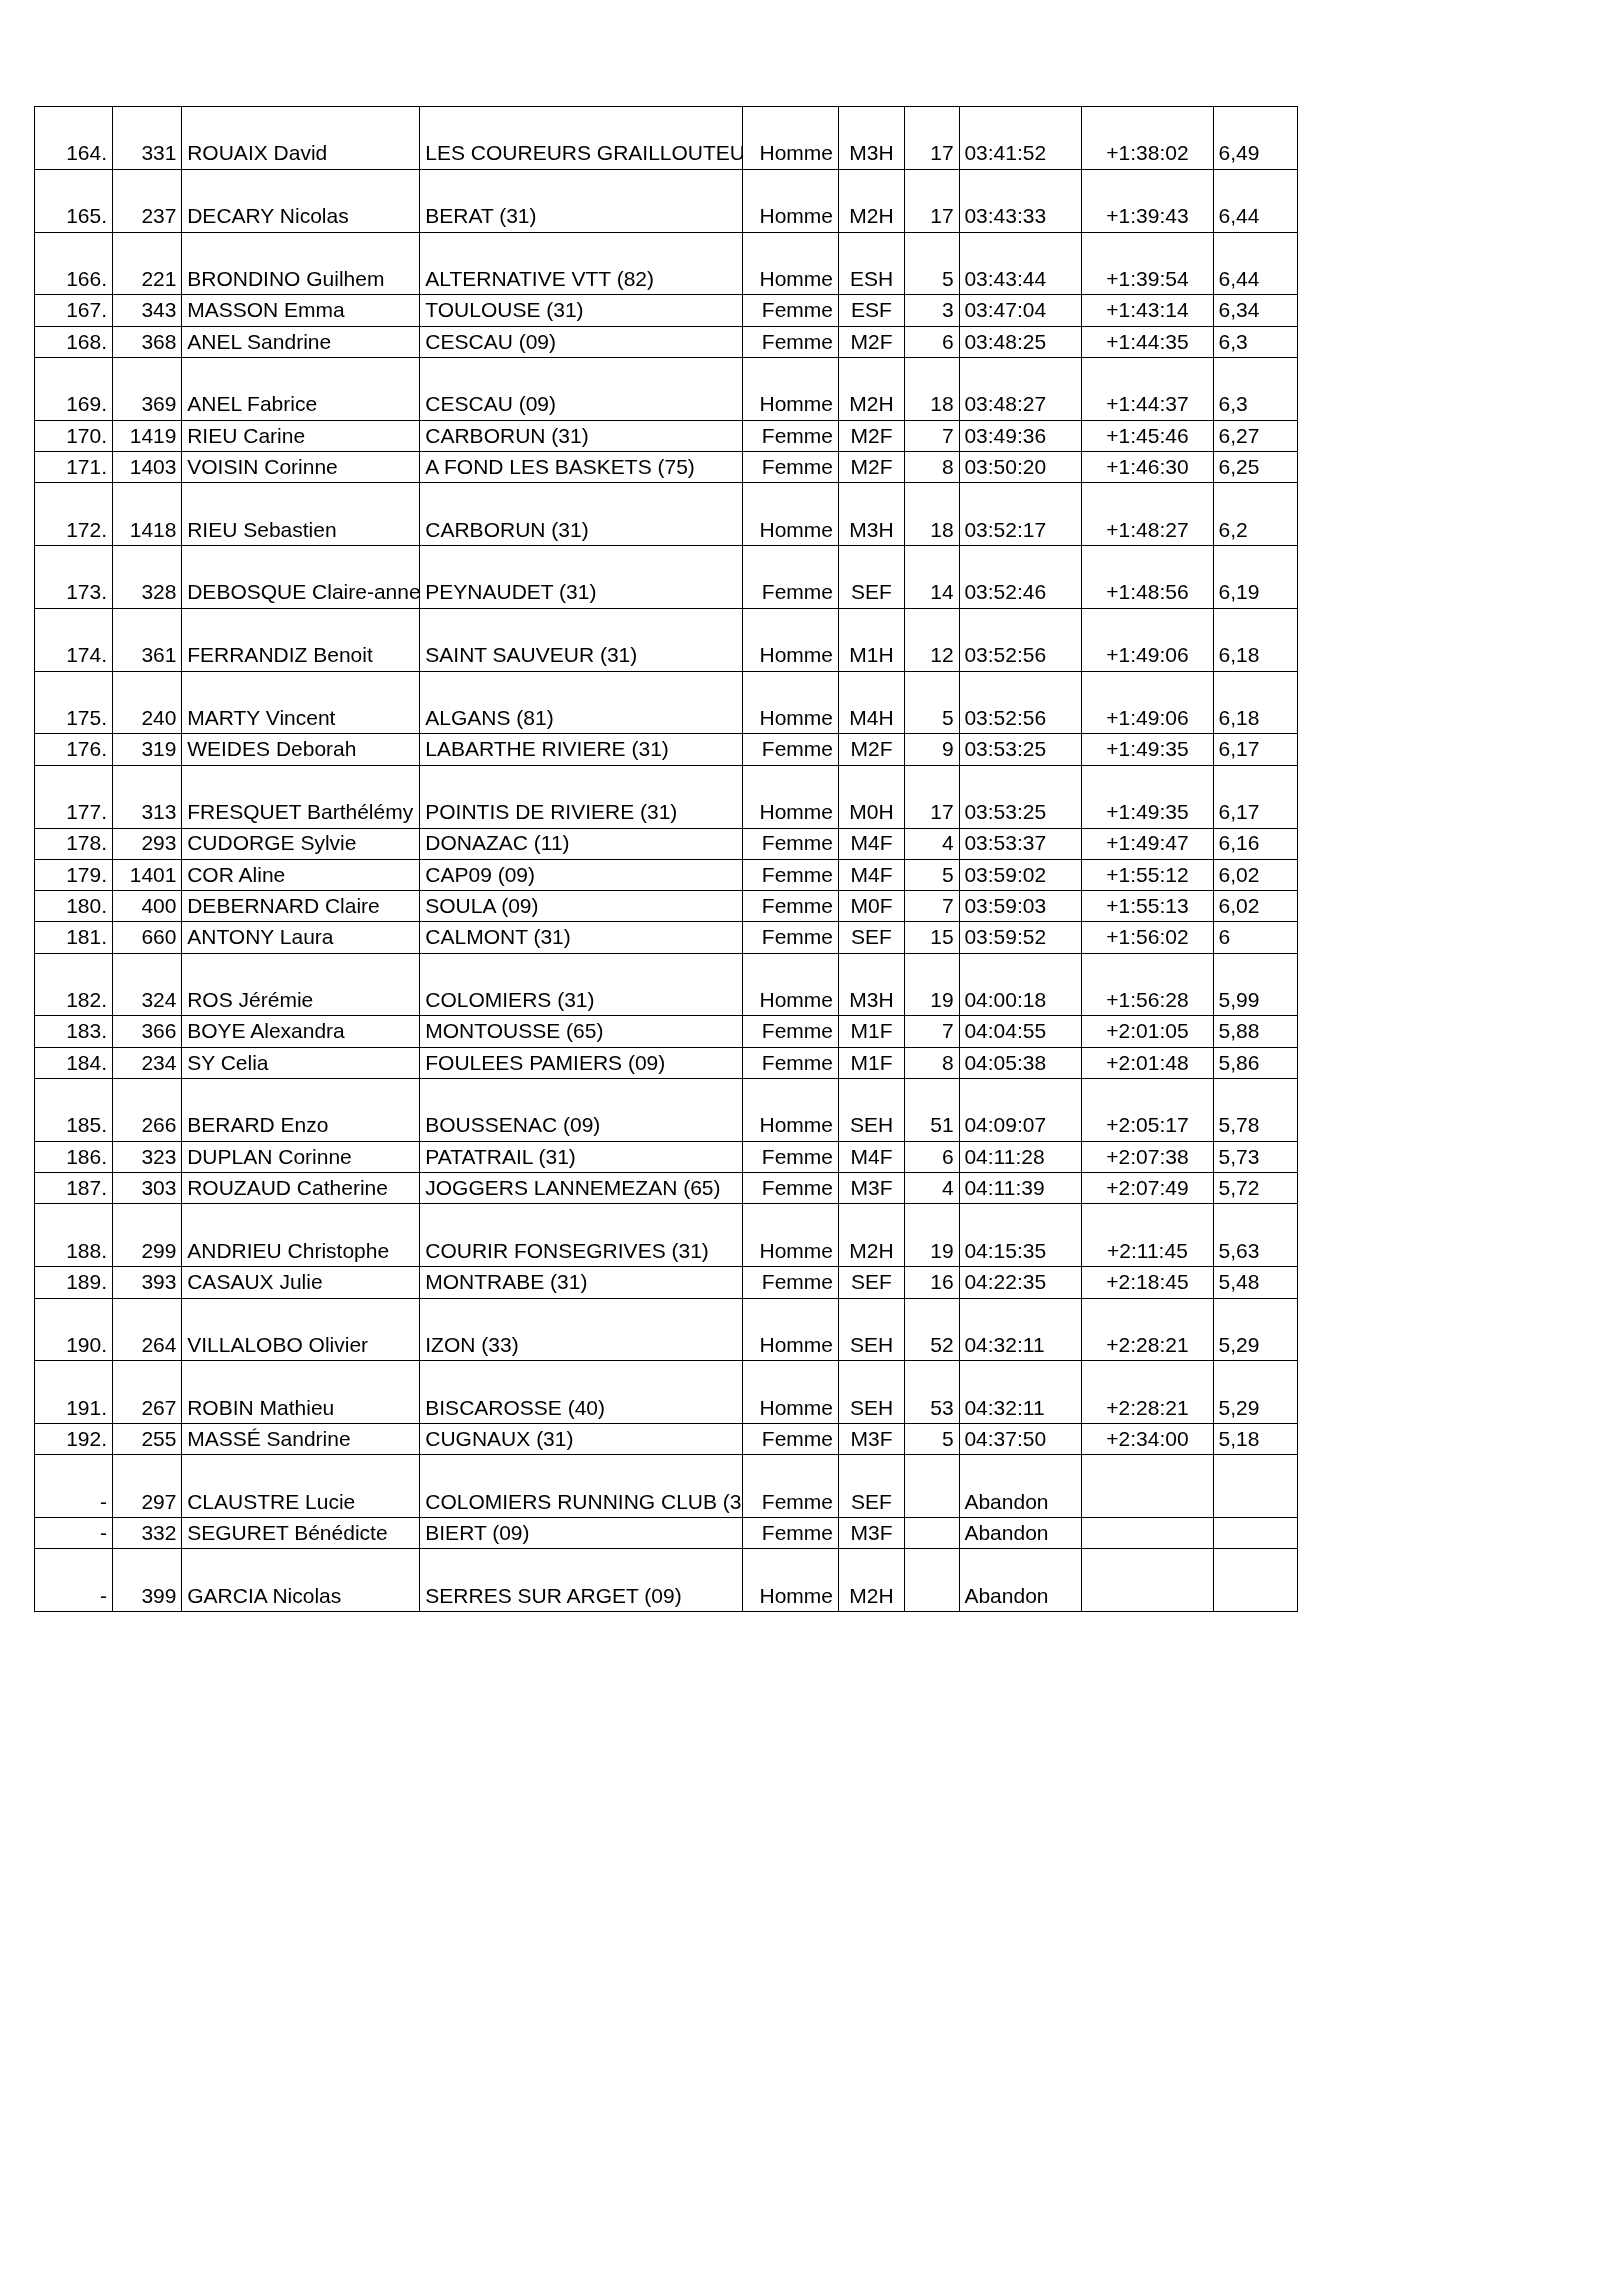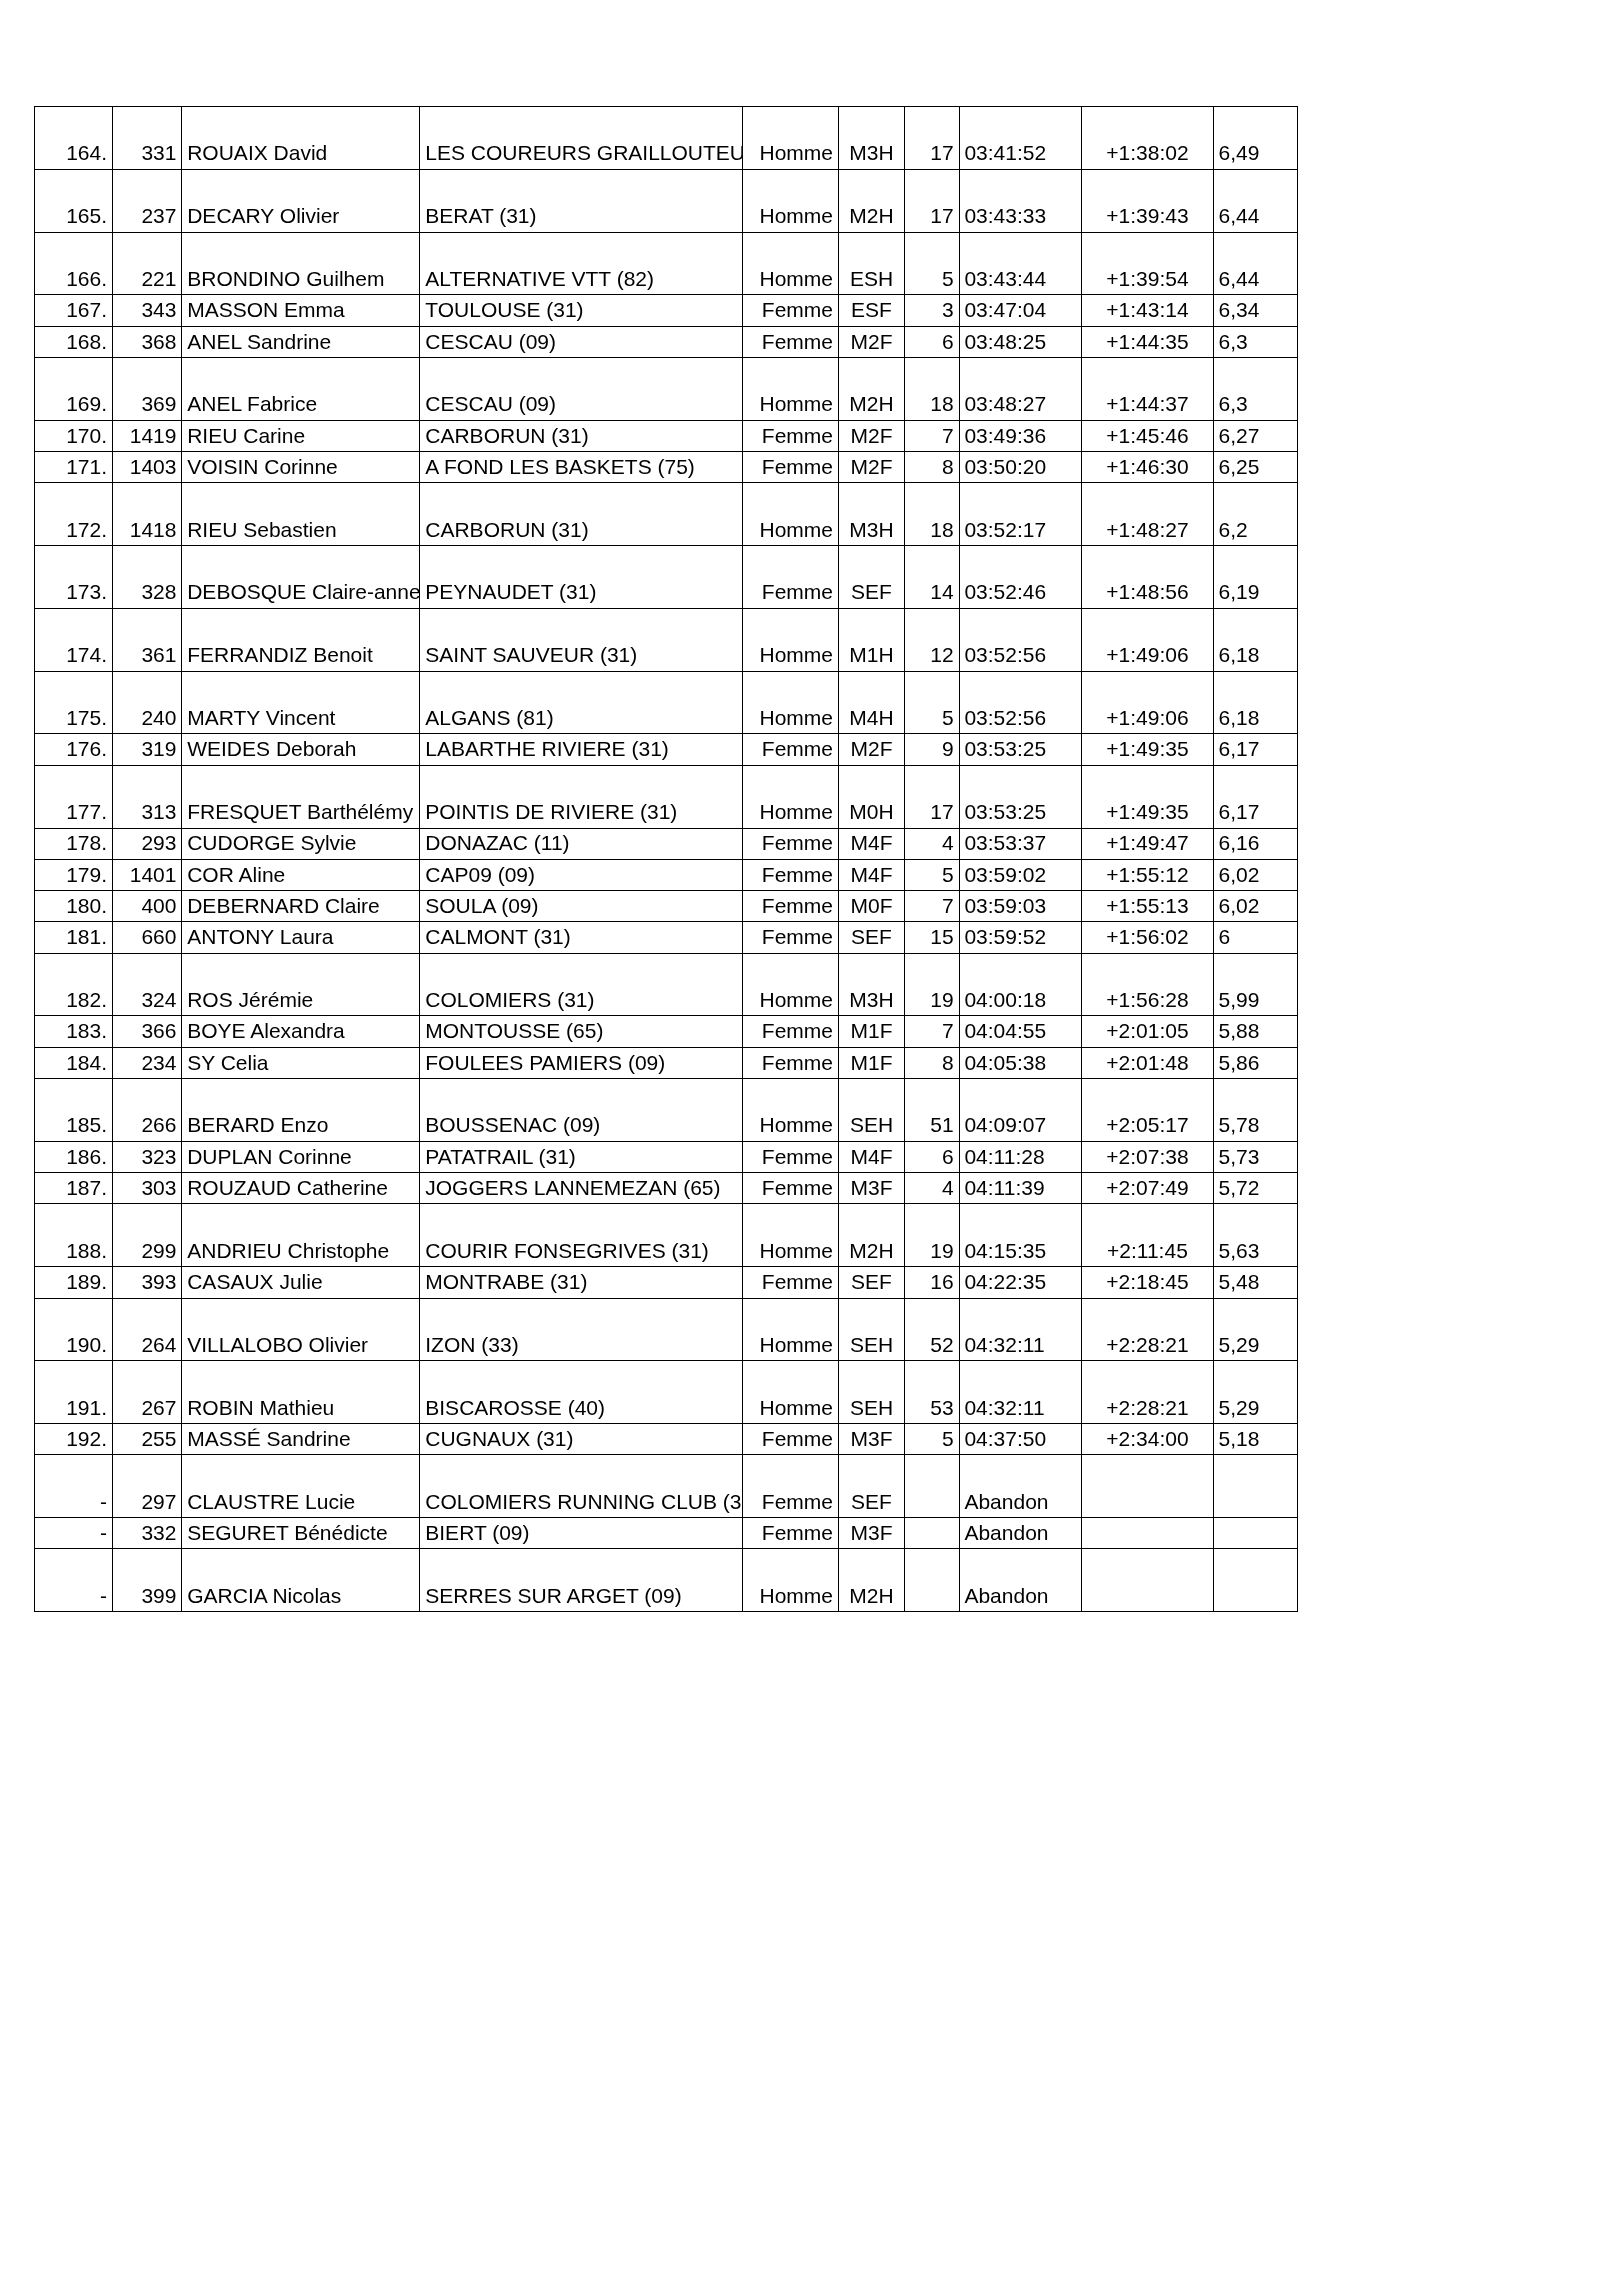--- a/index.html
+++ b/index.html
@@ -89,21 +89,21 @@
           <td class="sex">Homme</td>
           <td class="cat">M3H</td>
           <td class="catrk">17</td>
           <td class="time">03:41:52</td>
           <td class="gap">+1:38:02</td>
           <td class="speed">6,49</td>
         </tr>
         <tr class="h3">
           <td class="rank">165.</td>
           <td class="bib">237</td>
-          <td class="name">DECARY Olivier</td>
+          <td class="name">DECARY Nicolas</td>
           <td class="club">BERAT (31)</td>
           <td class="sex">Homme</td>
           <td class="cat">M2H</td>
           <td class="catrk">17</td>
           <td class="time">03:43:33</td>
           <td class="gap">+1:39:43</td>
           <td class="speed">6,44</td>
         </tr>
         <tr class="h3">
           <td class="rank">166.</td>

